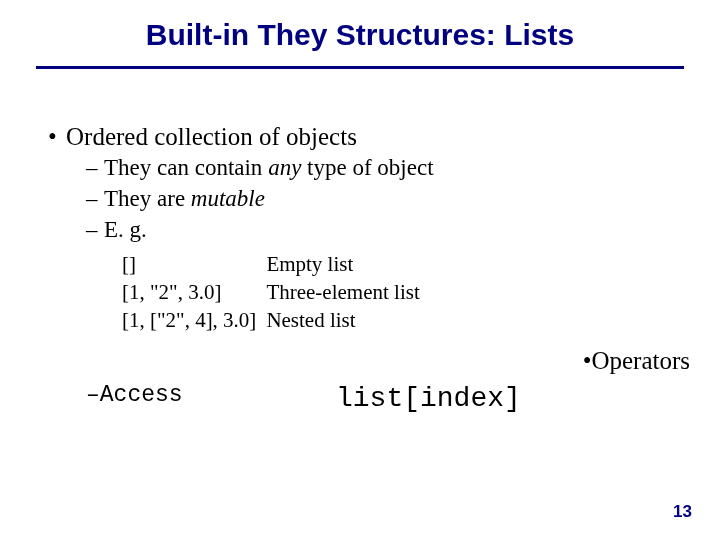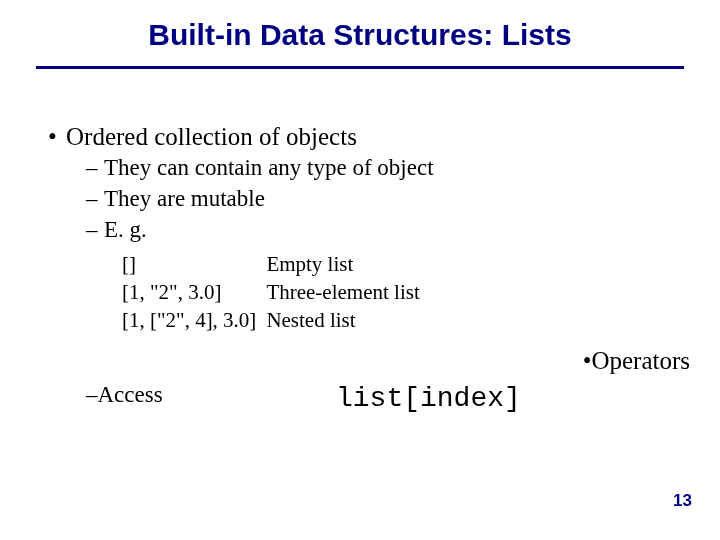--- a/index.html
+++ b/index.html
@@ -50,21 +50,21 @@
     width: 18px;
   }
   .sub {
     margin: 2px 0 2px 56px;
     font-size: 23px;
   }
   .sub .dash {
     display: inline-block;
     width: 18px;
   }
-  .italic { }
+  .italic { font-style: italic; }
   .examples {
     margin: 6px 0 0 92px;
     font-size: 21px;
   }
   .examples table {
     border-collapse: collapse;
   }
   .examples td {
     padding: 0 10px 2px 0;
     vertical-align: top;
@@ -76,41 +76,42 @@
   .ops table {
     border-collapse: collapse;
     width: 100%;
   }
   .ops td {
     padding: 2px 0;
     vertical-align: top;
   }
   .ops .label {
     width: 250px;
+    font-family: Liberation Mono, monospace;
   }
   .mono {
     font-family: "Courier New", Courier, monospace;
     font-size: 28px;
   }
   .pagenum {
     position: absolute;
     right: 28px;
-    bottom: 29px;
+    bottom: 18px;
     font-family: Arial, Helvetica, sans-serif;
     font-weight: bold;
     color: #000080;
     font-size: 17px;
   }
 </style>
 </head>
 <body>
 
 <div class="slide">
 
-  <div class="title">Built-in Data Structures: Lists</div>
+  <div class="title">Built-in They Structures: Lists</div>
   <hr class="rule">
 
   <div class="body">
 
     <div class="bullet">
       <span class="dot">•</span><span>Ordered collection of objects</span>
     </div>
 
     <div class="sub">
       <span class="dash">–</span><span>They can contain </span><span class="italic">any</span><span> type of object</span>

